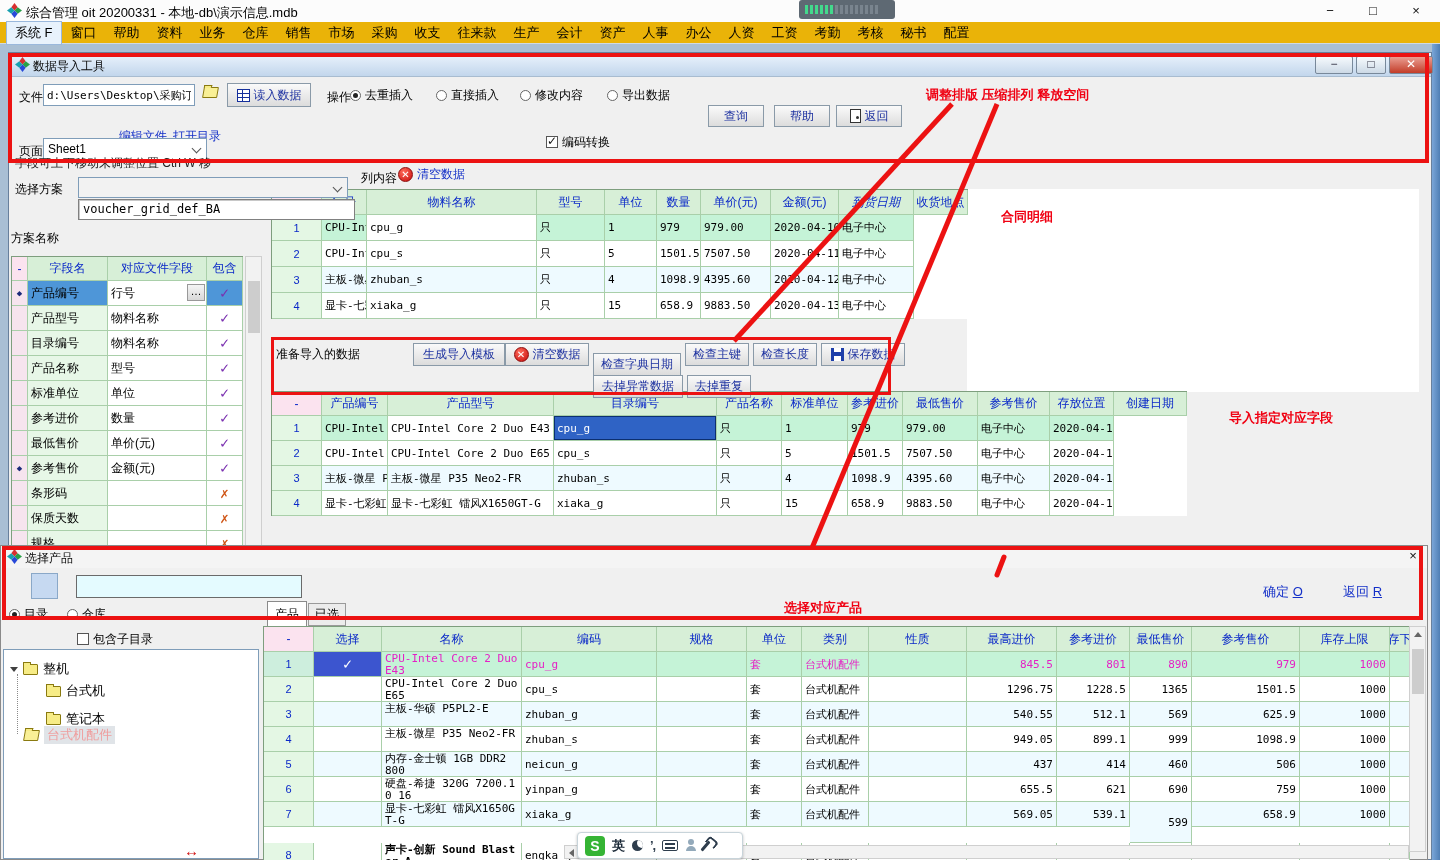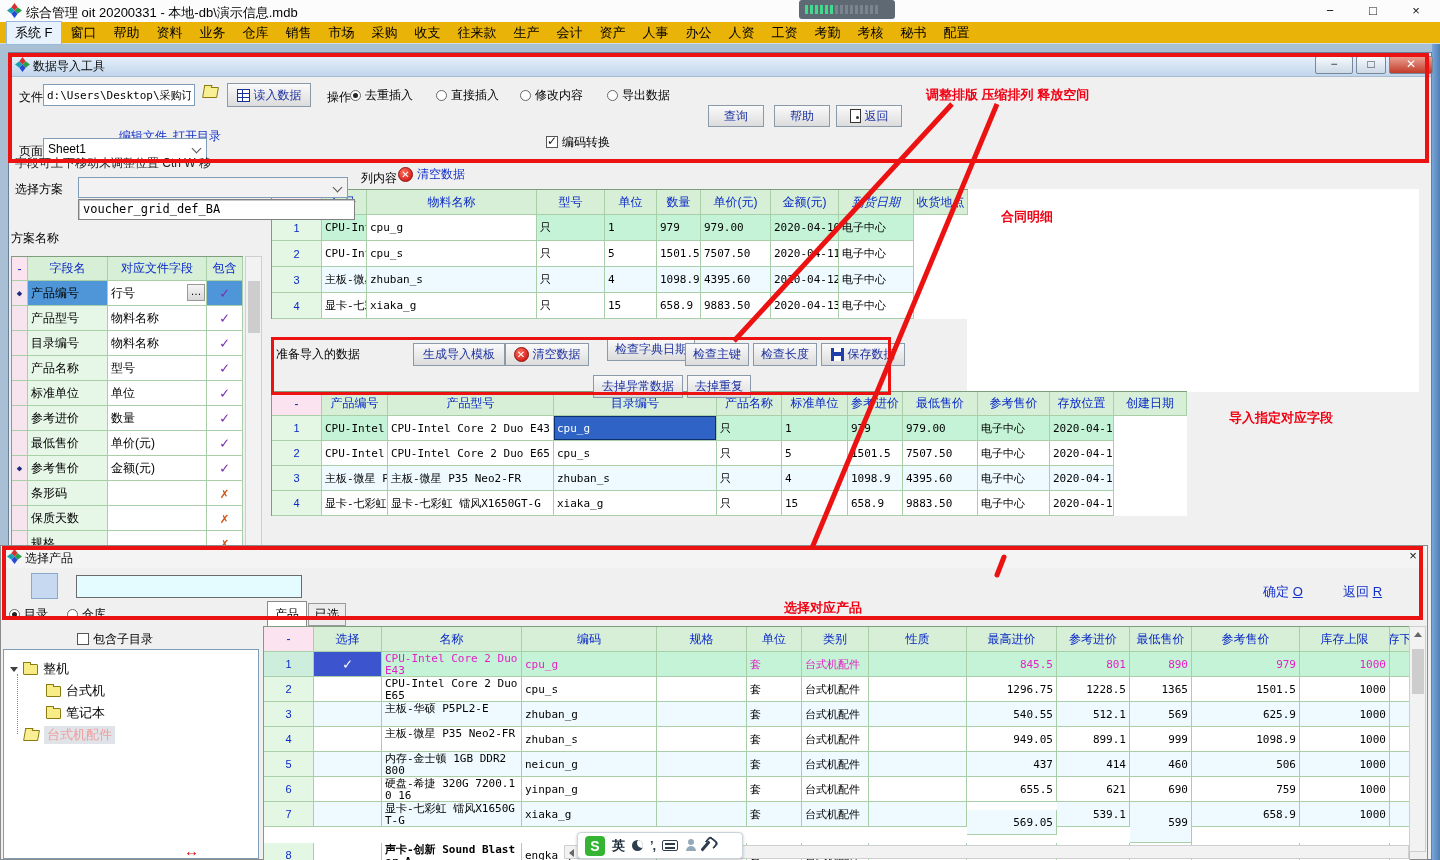--- a/index.html
+++ b/index.html
@@ -468,21 +468,21 @@
         </div>
       </div>
     <span class="redtext" style="left:1220px;top:356px">导入指定对应字段</span>
   <div class="btn" style="left: 404px; top: 290px; width: 92px; height: 23px;">
         <span>生成导入模板</span>
       </div>
       <div class="btn" style="left: 496px; top: 290px; width: 84px; height: 23px;">
         <span class="xcirc">✕</span>
         <span>清空数据</span>
       </div>
-      <div class="btn" style="left: 584px; top: 285px; width: 88px; height: 23px; margin-left: 14px;">
+      <div class="btn" style="left: 584px; top: 300px; width: 88px; height: 23px;">
         <span>检查字典日期</span>
       </div>
       <div class="btn" style="left: 676px; top: 290px; width: 64px; height: 23px;">
         <span>检查主键</span>
       </div>
       <div class="btn" style="left: 744px; top: 290px; width: 64px; height: 23px;">
         <span>检查长度</span>
       </div>
       <div class="btn" style="left: 812px; top: 290px; width: 84px; height: 23px;">
         <span class="floppy"></span>
@@ -525,21 +525,21 @@
       <div class="abs" style="left:13px;top:24px;height:60px;border-left:1px dotted #8a8a8a"></div>
     <div class="tree-item" style="top: 10px; left: 6px;">
           <span class="texp"></span>
           <span class="folder"></span>
           <span>整机</span>
         </div>
         <div class="tree-item" style="top: 32px; left: 42px;">
           <span class="folder"></span>
           <span>台式机</span>
         </div>
-        <div class="tree-item" style="top: 54px; left: 42px; text-align: right;">
+        <div class="tree-item" style="top: 60px; left: 42px; text-align: right;">
           <span class="folder"></span>
           <span>笔记本</span>
         </div>
         <div class="tree-item" style="top: 76px; left: 20px;">
           <span class="folder open"></span>
           <span class="tree-sel">台式机配件</span>
         </div>
       </div>
 
     <div id="prodTable" class="grid" style="left: 262px; top: 80px; width: 1147px;">
@@ -657,21 +657,21 @@
         </div>
         <div class="grow">
           <div class="gc rn" style="width: 50px; height: 25px;">7</div>
           <div class="gc az" style="width: 68px; height: 25px;"></div>
           <div class="gc az wrap" style="width: 140px; height: 25px;">显卡-七彩虹 镭风X1650GT-G</div>
           <div class="gc az" style="width: 135px; height: 25px;">xiaka_g</div>
           <div class="gc az" style="width: 90px; height: 25px;"></div>
           <div class="gc az" style="width: 55px; height: 25px;">套</div>
           <div class="gc az" style="width: 67px; height: 25px;">台式机配件</div>
           <div class="gc az" style="width: 98px; height: 25px;"></div>
-          <div class="gc az num" style="width: 90px; height: 25px; margin-top: 8px;">569.05</div>
+          <div class="gc az num" style="width: 90px; height: 25px;">569.05</div>
           <div class="gc az num" style="width: 73px; height: 25px;">539.1</div>
           <div class="gc az num" style="width: 62px; height: 41px;">599</div>
           <div class="gc az num" style="width: 108px; height: 25px;">658.9</div>
           <div class="gc az num" style="width: 90px; height: 25px;">1000</div>
           <div class="gc az" style="width: 20px; height: 25px;"></div>
         </div>
         <div class="grow">
           <div class="gc rn" style="width: 50px; height: 25px;">8</div>
           <div class="gc" style="width: 68px; height: 25px;"></div>
           <div class="gc wrap" style="width: 140px; height: 41px; font-weight: bold;">声卡-创新 Sound Blaster A</div>

